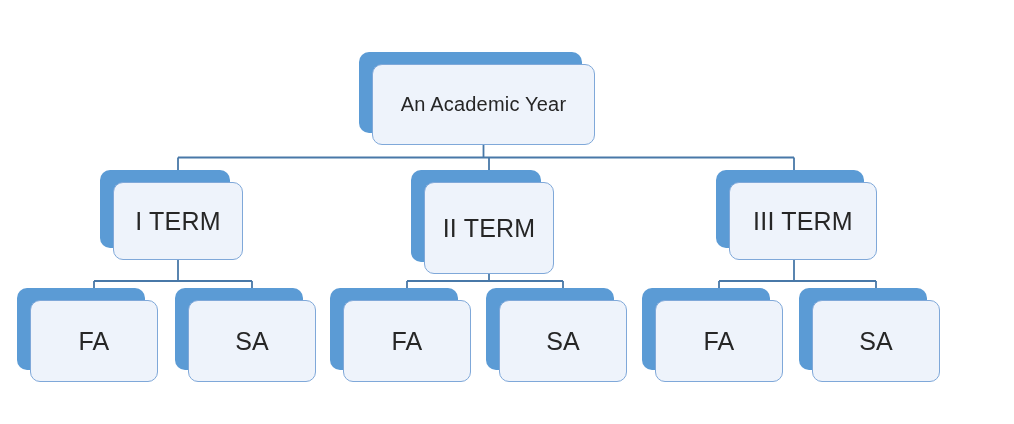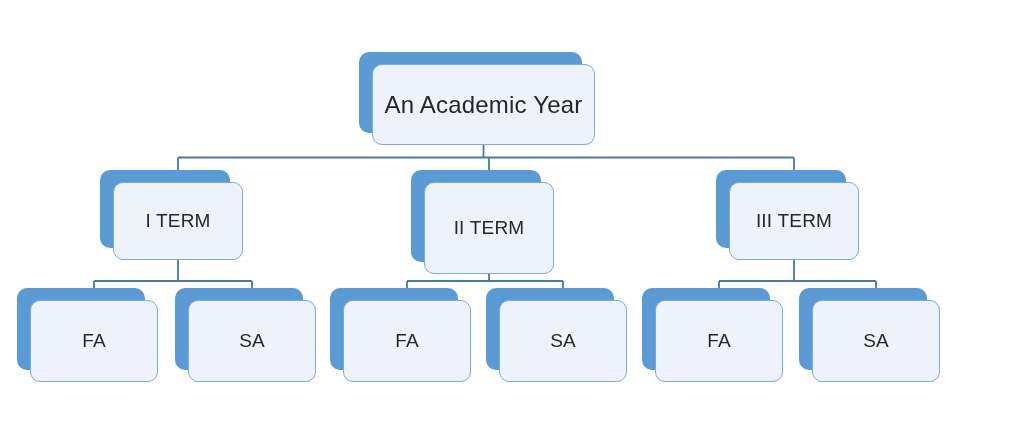--- a/index.html
+++ b/index.html
@@ -46,24 +46,24 @@
   .card {
     position: absolute;
     inset: 0;
     background: var(--node-fill);
     border: 1.5px solid var(--node-border);
     border-radius: 10px;
     display: flex;
     align-items: center;
     justify-content: center;
     color: var(--text);
-    font-size: 19px;
+    font-size: 25px;
     letter-spacing: 0.2px;
   }
-  .node.root .card { font-size: 24px; }
+  .node.root .card { font-size: 20px; }
 </style>
 </head>
 <body>
 
 <div class="canvas">
 
   <svg class="connectors" viewBox="0 0 1014 424" xmlns="http://www.w3.org/2000/svg">
 
     <line class="conn" x1="483.5" y1="145" x2="483.5" y2="157.5"></line>
     <line class="conn" x1="178" y1="157.5" x2="794" y2="157.5"></line>
@@ -101,21 +101,21 @@
     </div>
   </div>
 
   <div class="node" style="left:424px; top:182px; width:130px; height:92px;">
     <div class="shadow"></div>
     <div class="card">
       <span>II TERM</span>
     </div>
   </div>
 
-  <div class="node" style="left:729px; top:182px; width:130px; height:78px;">
+  <div class="node" style="left:729px; top:182px; width:148px; height:78px;">
     <div class="shadow"></div>
     <div class="card">
       <span>III TERM</span>
     </div>
   </div>
 
   <div class="node" style="left:30px; top:300px; width:128px; height:82px;">
     <div class="shadow"></div>
     <div class="card">
       <span>FA</span>

